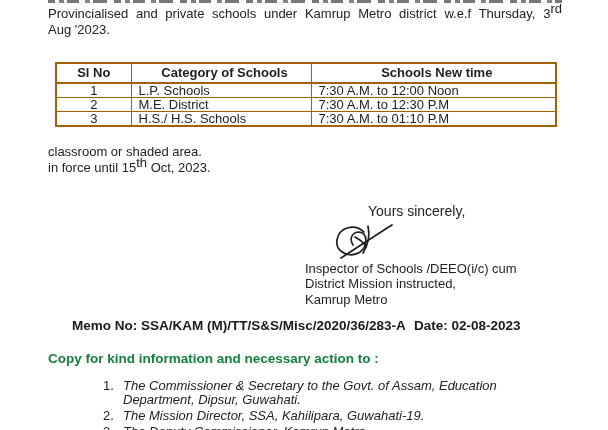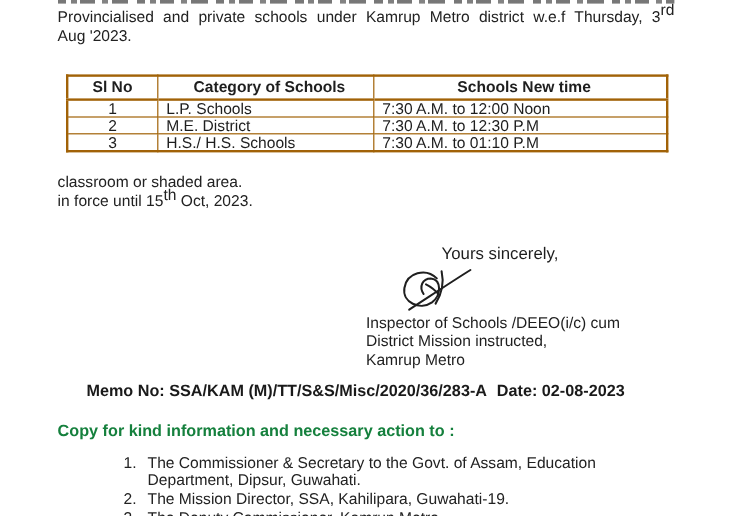--- a/index.html
+++ b/index.html
@@ -61,21 +61,21 @@
 
   .memo-row { left: 0; top: 318px; width: 608px; font-weight: bold; font-size: 13.5px; color: #1a1a1a; }
   .memo-no { position: absolute; left: 48px; top: 0; white-space: nowrap; margin-left: 24px; }
   .memo-date { position: absolute; left: 388px; top: 0; white-space: nowrap; padding-left: 26px; }
 
   .copy-heading { left: 48px; top: 351px; font-weight: bold; font-size: 13.5px; color: #15803d; }
 
   .copy-list { left: 103px; top: 379px; width: 460px; line-height: 14.4px; }
   .copy-item { display: flex; margin-bottom: 1.5px; }
   .copy-num { width: 20px; flex: 0 0 20px; }
-  .copy-text { width: 432px; }
+  .copy-text { width: 432px; font-style: italic; }
 </style>
 </head>
 <body>
 
 <div id="page">
 
   <div class="abs clip-strip"></div>
 
   <div class="abs textblock" style="top:6px">
     <div class="justify"><span>Provincialised and private schools under Kamrup Metro district w.e.f Thursday, 3</span><sup class="s">rd</sup></div>

